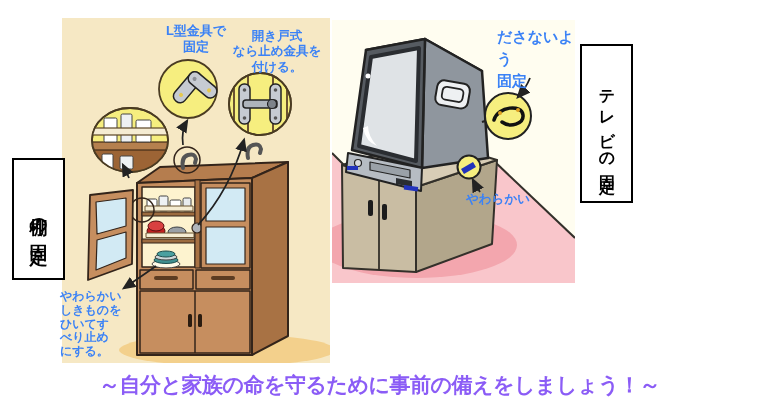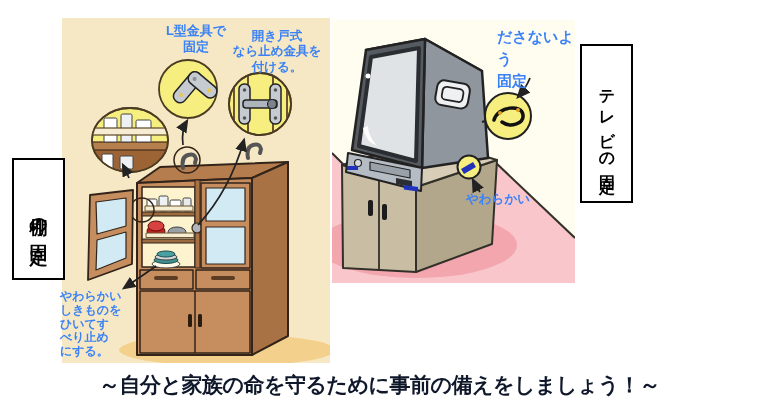--- a/index.html
+++ b/index.html
@@ -17,21 +17,21 @@
     position:absolute;background:#ffffff;border:2px solid #000;
     display:flex;align-items:center;justify-content:center;box-sizing:border-box;
   }
   .label-box .vtext{
     writing-mode:vertical-rl;text-orientation:upright;
     font-weight:900;letter-spacing:3px;color:#000;
   }
   .footer{
     position:absolute;left:0;top:362px;width:759px;height:46px;
     display:flex;align-items:center;justify-content:center;
-    font-size:21px;font-weight:900;letter-spacing:-0.5px;color:#0f172a;
+    font-size:21px;font-weight:900;letter-spacing:-0.5px;color:#8b5cf6;
   }
 </style>
 </head>
 <body>
 
 <div class="stage">
 
   <div class="panel" style="left:62px;top:18px;width:268px;height:345px;">
     <svg width="268" height="345" viewBox="0 0 268 345">
       <defs>

